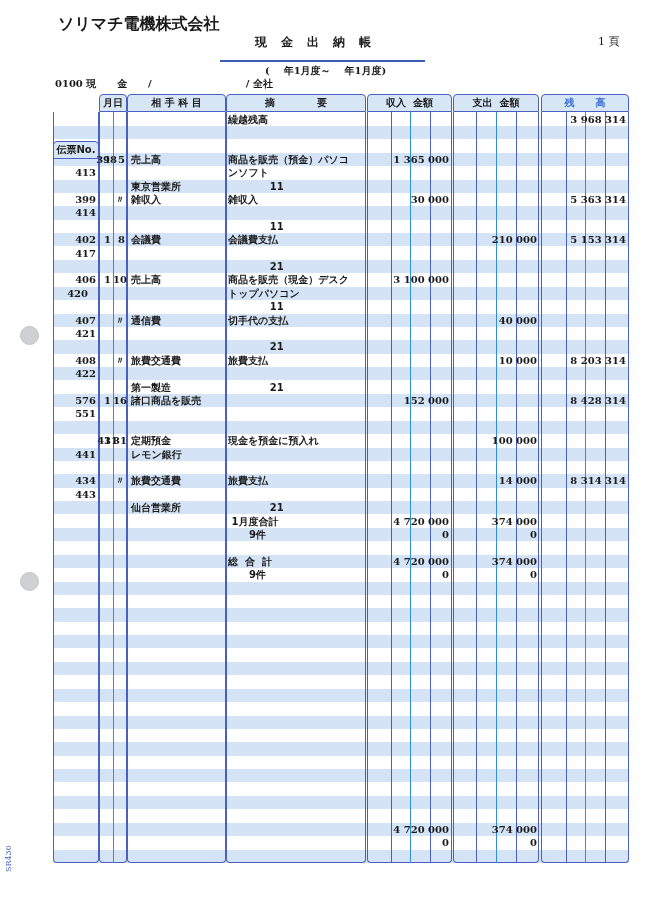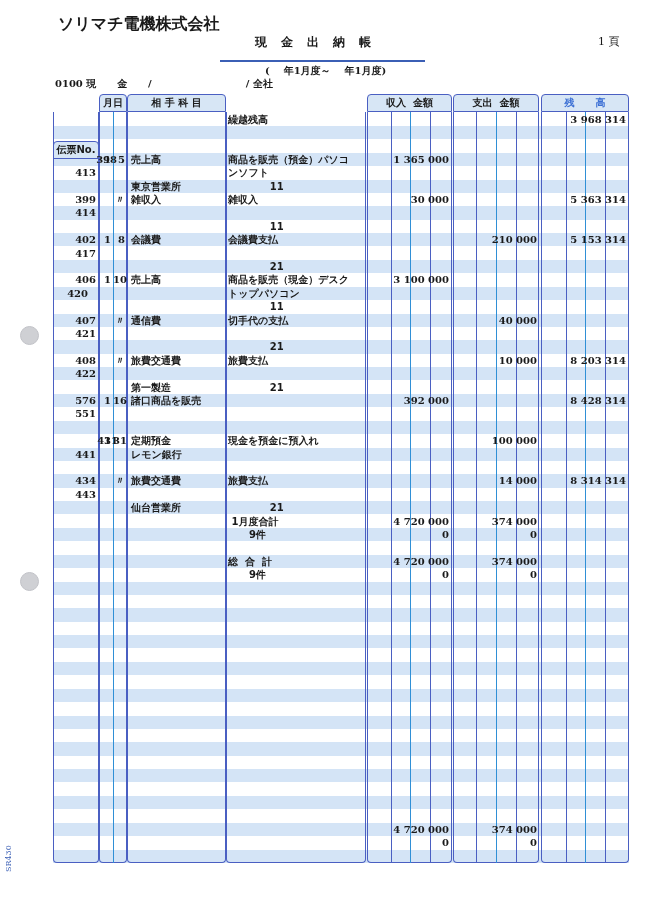--- a/index.html
+++ b/index.html
@@ -72,20 +72,21 @@
     <div class="stripe" style="top: 769.1px;"></div>
     <div class="stripe" style="top: 795.9px;"></div>
     <div class="stripe" style="top: 822.7px;"></div>
     <div class="stripe" style="top: 849.5px;"></div>
   </div>
 
 <div class="abs grid">
   <div class="hdr" style="left:0;width:46px;margin-top:47px;">伝票No.</div>
   <div class="hdr" style="left:46px;width:28px;">月日</div>
   <div class="hdr" style="left:74px;width:99px;">相 手 科 目</div>
+  <div class="hdr" style="left:173px;width:140px;">摘            要</div>
   <div class="hdr" style="left:314px;width:85px;">収入  金額</div>
   <div class="hdr" style="left:400px;width:86px;">支出  金額</div>
   <div class="hdr" style="left:488px;width:88px;color:#3b6fd4;">残      高</div>
 
   <div class="col" style="left:0;width:46px;"></div>
   <div class="col" style="left:46px;width:28px;"></div>
   <div class="col" style="left:74px;width:99px;"></div>
   <div class="col" style="left:173px;width:140px;"></div>
   <div class="col" style="left:314px;width:85px;"></div>
   <div class="col" style="left:400px;width:86px;"></div>
@@ -155,21 +156,21 @@
     <div class="cell jp" style="left: 228px; width: 138px; top: 353.7px; white-space: pre;">旅費支払</div>
     <div class="cell num" style="left: 453px; width: 84px; top: 353.7px;">10 000</div>
     <div class="cell num" style="left: 541px; width: 85px; top: 353.7px;">8 203 314</div>
     <div class="cell num" style="left: 53px; width: 43px; top: 367.1px;">422</div>
     <div class="cell jp" style="left: 131px; width: 95px; top: 380.5px;">第一製造</div>
     <div class="cell jp" style="left: 228px; width: 138px; top: 380.5px; white-space: pre;">            21</div>
     <div class="cell num" style="left: 53px; width: 43px; top: 393.9px;">576</div>
     <div class="cell num" style="left: 99px; width: 12px; top: 393.9px;">1</div>
     <div class="cell num" style="left: 113px; width: 12px; top: 393.9px;">16</div>
     <div class="cell jp" style="left: 131px; width: 95px; top: 393.9px;">諸口商品を販売</div>
-    <div class="cell num" style="left: 367px; width: 82px; top: 393.9px;">392 000</div>
+    <div class="cell num" style="left: 367px; width: 82px; top: 393.9px;">152 000</div>
     <div class="cell num" style="left: 541px; width: 85px; top: 393.9px;">8 428 314</div>
     <div class="cell num" style="left: 53px; width: 43px; top: 407.3px;">551</div>
     <div class="cell num" style="left: 53px; width: 43px; top: 434.1px; margin-left: 22px;">431</div>
     <div class="cell num" style="left: 99px; width: 12px; top: 434.1px;">1</div>
     <div class="cell num" style="left: 113px; width: 12px; top: 434.1px;">31</div>
     <div class="cell jp" style="left: 131px; width: 95px; top: 434.1px;">定期預金</div>
     <div class="cell jp" style="left: 228px; width: 138px; top: 434.1px; white-space: pre;">現金を預金に預入れ</div>
     <div class="cell num" style="left: 453px; width: 84px; top: 434.1px;">100 000</div>
     <div class="cell num" style="left: 53px; width: 43px; top: 447.5px;">441</div>
     <div class="cell jp" style="left: 131px; width: 95px; top: 447.5px;">レモン銀行</div>

